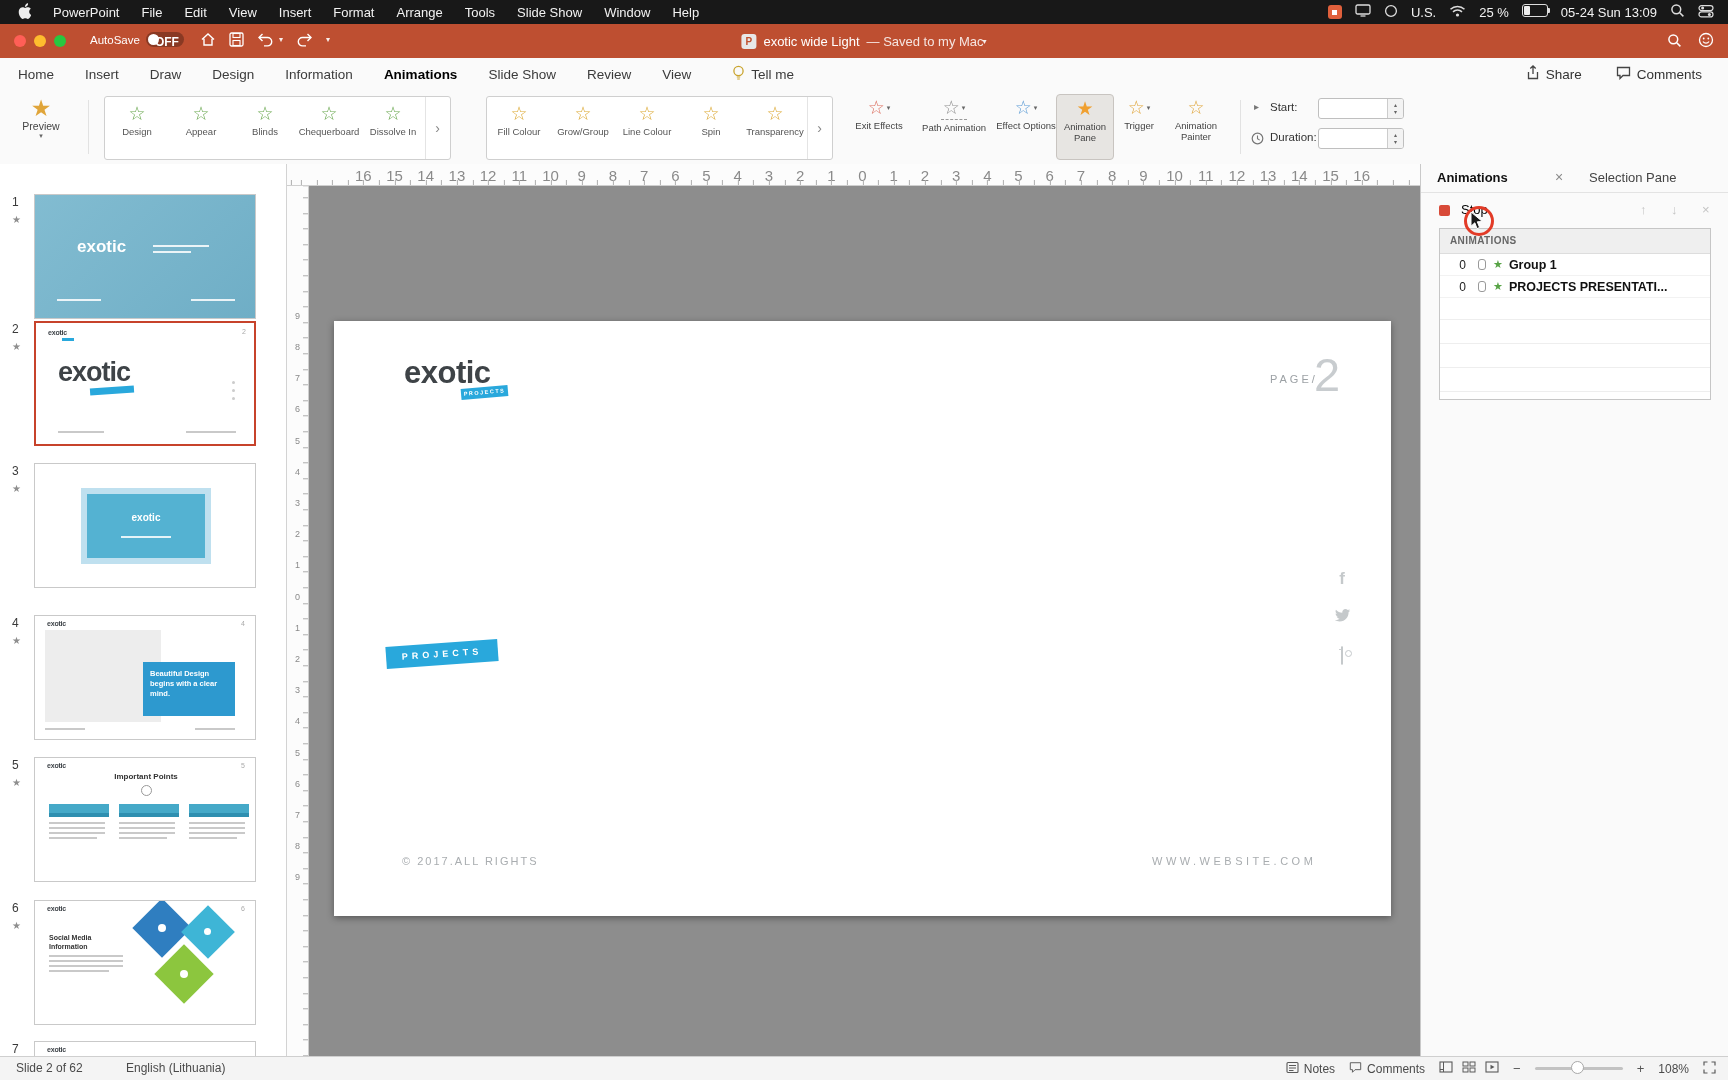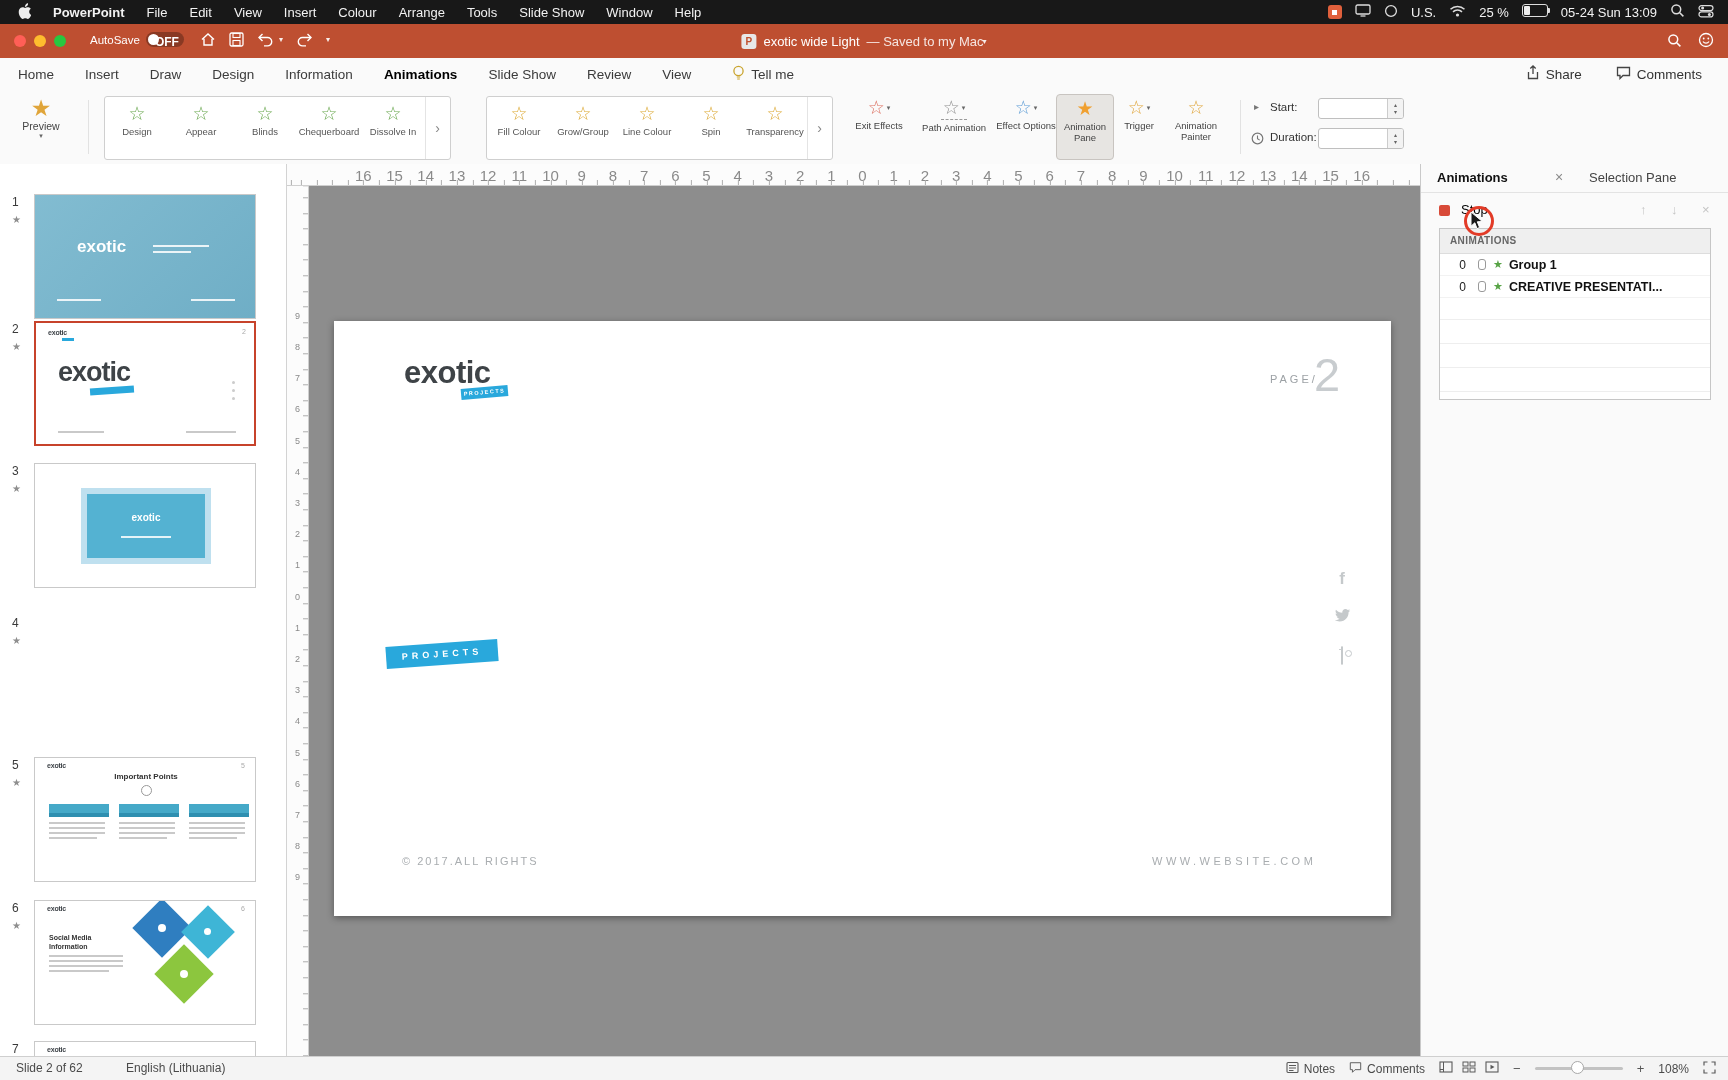--- a/index.html
+++ b/index.html
@@ -4,21 +4,21 @@
 <style>
   html,body{margin:0;padding:0;width:1728px;height:1080px;overflow:hidden;
     font-family:"Liberation Sans",sans-serif;-webkit-font-smoothing:antialiased;}
   .screen{position:relative;width:1728px;height:1080px;background:#8D8D8D;}
   .abs{position:absolute;}
 
   
   .menubar{position:absolute;top:0;left:0;width:1728px;height:24px;background:#181818;
     display:flex;align-items:center;color:#F2F2F2;font-size:13px;}
   .mb-left{display:flex;align-items:center;gap:22px;padding-left:18px;}
-  .mb-app{font-weight:700;}
+  .mb-app{font-weight:400;}
   .mb-item{cursor:default;white-space:nowrap;}
   .mb-right{margin-left:auto;display:flex;align-items:center;gap:13px;padding-right:14px;}
   .rec-ind{width:14px;height:14px;border-radius:3px;background:#E0603C;display:inline-flex;align-items:center;justify-content:center;}
   .rec-ind i{width:5px;height:5px;background:#fff;display:block;}
   .battery-body{position:relative;width:24px;height:11px;border:1px solid #DDD;border-radius:3px;display:inline-block;}
   .battery-fill{position:absolute;left:1px;top:1px;bottom:1px;width:25%;background:#EEE;border-radius:1px;}
   .battery-nub{position:absolute;right:-3px;top:3px;width:2px;height:5px;background:#DDD;border-radius:0 1px 1px 0;}
 
   
   .titlebar{position:absolute;top:24px;left:0;width:1728px;height:34px;background:#BE4F31;color:#FFF;}
@@ -188,21 +188,21 @@
       <span>
         <svg width="13" height="16" viewBox="0 0 13.5 16.5">
             <path fill="#EDEDED" d="M11.6 9.03c-.02-2.02 1.65-2.99 1.72-3.04-.94-1.37-2.4-1.56-2.91-1.58-1.24-.13-2.42.73-3.05.73-.63 0-1.6-.71-2.63-.69-1.35.02-2.6.79-3.3 2-1.41 2.44-.36 6.05 1.01 8.03.67.97 1.47 2.06 2.52 2.02 1.01-.04 1.39-.65 2.61-.65 1.22 0 1.56.65 2.63.63 1.09-.02 1.78-.99 2.44-1.96.77-1.12 1.09-2.21 1.11-2.27-.02-.01-2.13-.82-2.15-3.22zM9.59 2.88c.56-.68.94-1.62.83-2.56-.81.03-1.79.54-2.37 1.22-.52.6-.97 1.56-.85 2.48.9.07 1.82-.46 2.39-1.14z"></path>
           </svg>
       </span>
       <span class="mb-item mb-app">PowerPoint</span>
       <span class="mb-item">File</span>
       <span class="mb-item">Edit</span>
       <span class="mb-item">View</span>
       <span class="mb-item">Insert</span>
-      <span class="mb-item">Colour</span>
+      <span class="mb-item">Format</span>
       <span class="mb-item">Arrange</span>
       <span class="mb-item">Tools</span>
       <span class="mb-item" able="true">Slide Show</span>
       <span class="mb-item">Window</span>
       <span class="mb-item">Help</span>
     </div>
     <div class="mb-right">
       <span class="rec-ind">
           <i></i>
         </span>
@@ -489,20 +489,28 @@
       <div class="t-star" style="top:319px">★</div>
       <div class="t-frame" style="top:299px">
         <div style="left:46px;top:24px;width:130px;height:76px;background:#BFE0EF"></div>
         <div style="left:52px;top:30px;width:118px;height:64px;background:#54B2D2"></div>
         <div style="left:52px;top:48px;width:118px;text-align:center;font-size:10px;font-weight:700;color:#FFF">exotic</div>
         <div class="bar w" style="left:86px;top:72px;width:50px;height:2px"></div>
       </div>
 
       <div class="t-num" style="top:452px">4</div>
       <div class="t-star" style="top:471px">★</div>
+      <div class="t-frame" style="top:451px">
+        <div class="t-logo" style="left:12px;top:4px">exotic</div>
+        <div class="t-page" style="left:206px;top:4px">4</div>
+        <div style="left:10px;top:14px;width:116px;height:92px;background:#EDEDED"></div>
+        <div style="left:108px;top:46px;width:92px;height:54px;background:#2D99CF;color:#FFF;font-size:7.5px;font-weight:700;line-height:1.35;padding:7px;box-sizing:border-box">Beautiful Design begins with a clear mind.</div>
+        <div class="bar" style="left:10px;top:112px;width:40px;height:2px"></div>
+        <div class="bar" style="left:160px;top:112px;width:40px;height:2px"></div>
+      </div>
 
       <div class="t-num" style="top:594px">5</div>
       <div class="t-star" style="top:613px">★</div>
       <div class="t-frame" style="top:593px">
         <div class="t-logo" style="left:12px;top:4px">exotic</div>
         <div class="t-page" style="left:206px;top:4px">5</div>
         <div style="left:0;top:14px;width:222px;text-align:center;font-size:8px;font-weight:700;color:#333">Important Points</div>
         <div style="left:106px;top:27px;width:9px;height:9px;border:1px solid #999;border-radius:50%"></div>
         <div style="left:14px;top:46px;width:60px;height:9px;background:#45A9C8"></div>
         <div style="left:14px;top:55px;width:60px;height:4px;background:#2E8FB0"></div>
@@ -648,21 +656,21 @@
         <div class="anim-row">
           <span class="a-num">0</span>
           <span class="a-mouse"></span>
           <span class="a-star">★</span>
           <span class="a-label">Group 1</span>
         </div>
         <div class="anim-row">
           <span class="a-num">0</span>
           <span class="a-mouse"></span>
           <span class="a-star">★</span>
-          <span class="a-label">CREATIVE PRESENTATI...</span>
+          <span class="a-label">PROJECTS PRESENTATI...</span>
         </div>
         <div class="a-line" style="top:90px"></div>
         <div class="a-line" style="top:114px"></div>
         <div class="a-line" style="top:138px"></div>
         <div class="a-line" style="top:162px"></div>
       </div>
     </div>
   </div>
 
   <div class="statusbar">

